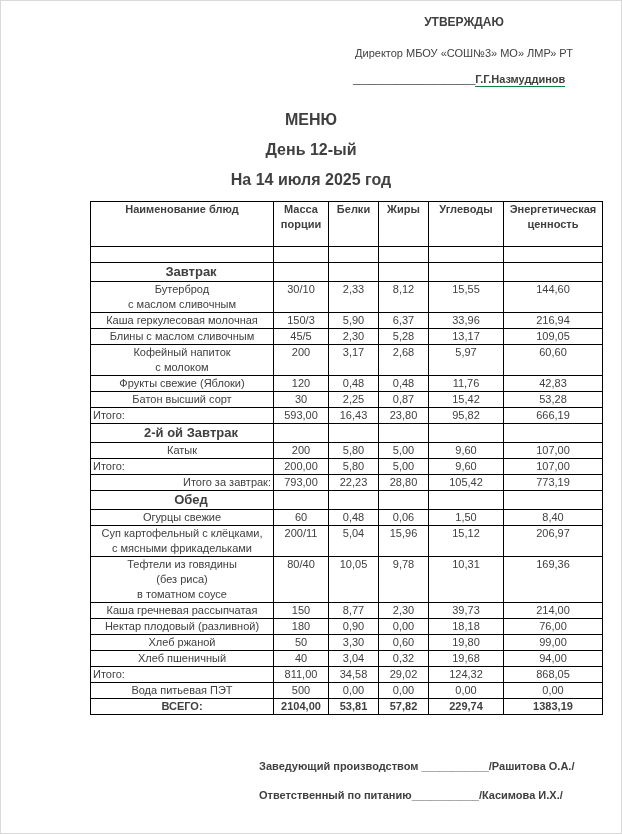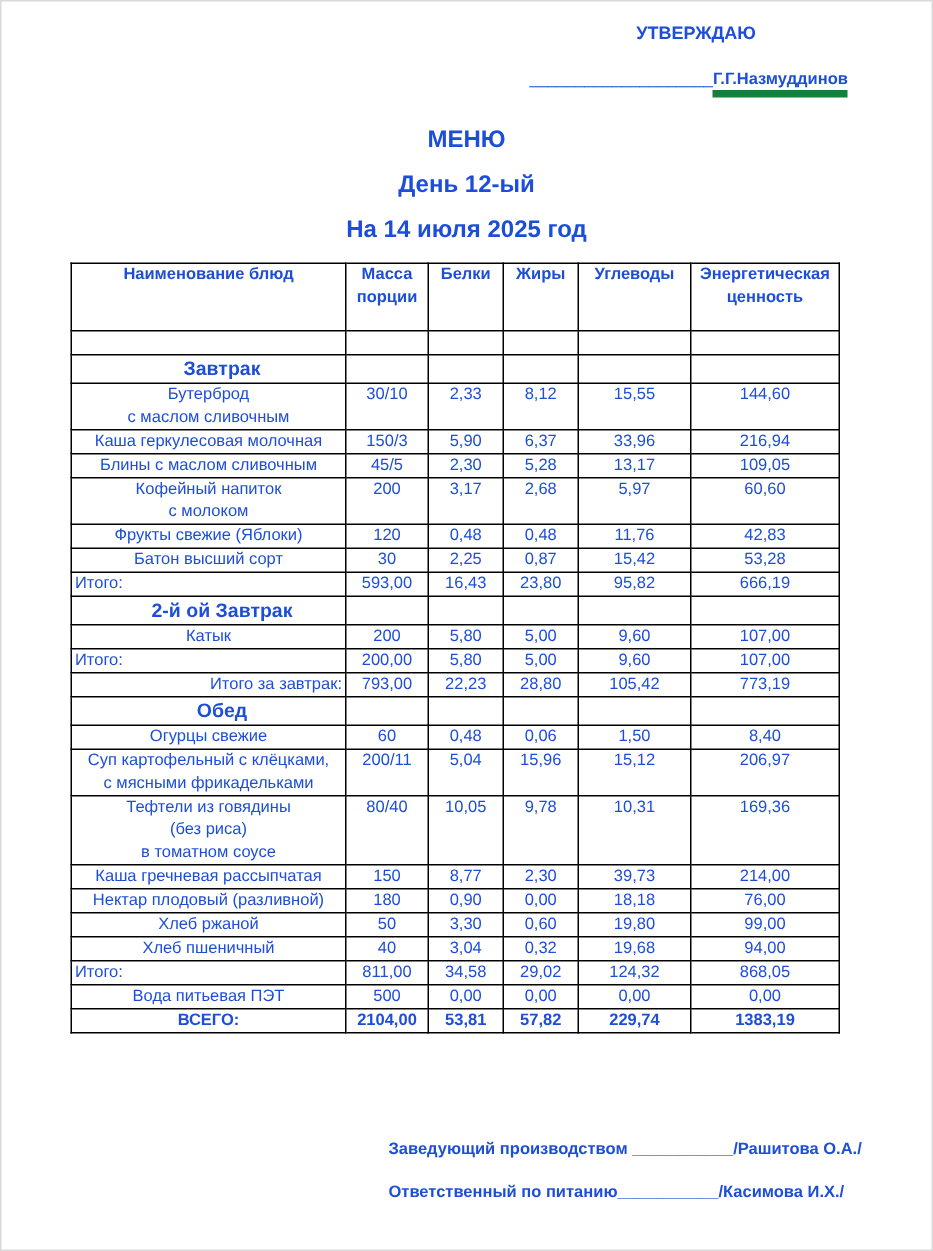--- a/index.html
+++ b/index.html
@@ -5,21 +5,21 @@
   html, body { margin: 0; padding: 0; background: #e8e8e8; }
   .page {
     position: relative;
     width: 622px;
     height: 834px;
     margin: 0 auto;
     background: #ffffff;
     border: 1px solid #d9d9d9;
     box-sizing: border-box;
     font-family: "Liberation Sans", sans-serif;
-    color: #1d4ed8;
+    color: #404040;
     overflow: hidden;
   }
   
   .approve {
     margin: 14px 42px 0 auto;
     width: 230px;
     text-align: center;
   }
   .approve-title {
     font-weight: bold;
@@ -31,31 +31,31 @@
     margin-bottom: 14px;
   }
   .approve-sign {
     font-size: 11px;
     text-align: left;
     padding-left: 4px;
   }
   .approve-sign .blank { letter-spacing: 0; }
   .approve-sign .director-name {
     font-weight: bold;
-    border-bottom: 5px solid #15803d;
+    border-bottom: 1px solid #15803d;
     padding-bottom: 1px;
   }
   
   .titles { text-align: center; margin-top: 26px; }
   .title-line { font-weight: bold; font-size: 16px; margin-bottom: 12px; }
   
   .menu-table {
     border-collapse: collapse;
     table-layout: fixed;
-    margin: 12px 0 0 46px;
+    margin: 12px 0 0 89px;
     width: 512px;
     border-radius: 16px;
   }
   .menu-table th, .menu-table td {
     border: 1px solid #000;
     font-size: 11px;
     line-height: 15px;
     padding: 0 2px;
     vertical-align: top;
     text-align: center;
@@ -86,20 +86,21 @@
   }
   .footer-line { margin-bottom: 14px; line-height: 15px; }
 </style>
 </head>
 <body>
 
 <div class="page">
 
   <div class="approve">
     <div class="approve-title">УТВЕРЖДАЮ</div>
+    <div class="approve-org">Директор МБОУ «СОШ№3» МО» ЛМР» РТ</div>
     <div class="approve-sign">
       <span class="blank">____________________</span><span class="director-name">Г.Г.Назмуддинов</span>
     </div>
   </div>
 
   <div class="titles">
     <div class="title-line">МЕНЮ</div>
     <div class="title-line">День 12-ый</div>
     <div class="title-line">На 14 июля 2025 год</div>
   </div>

